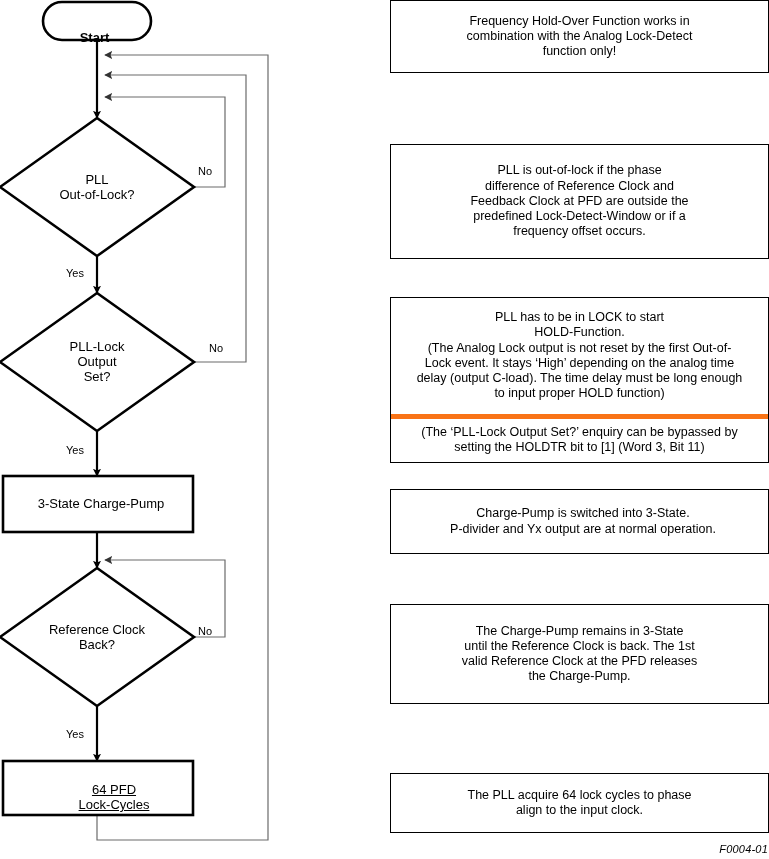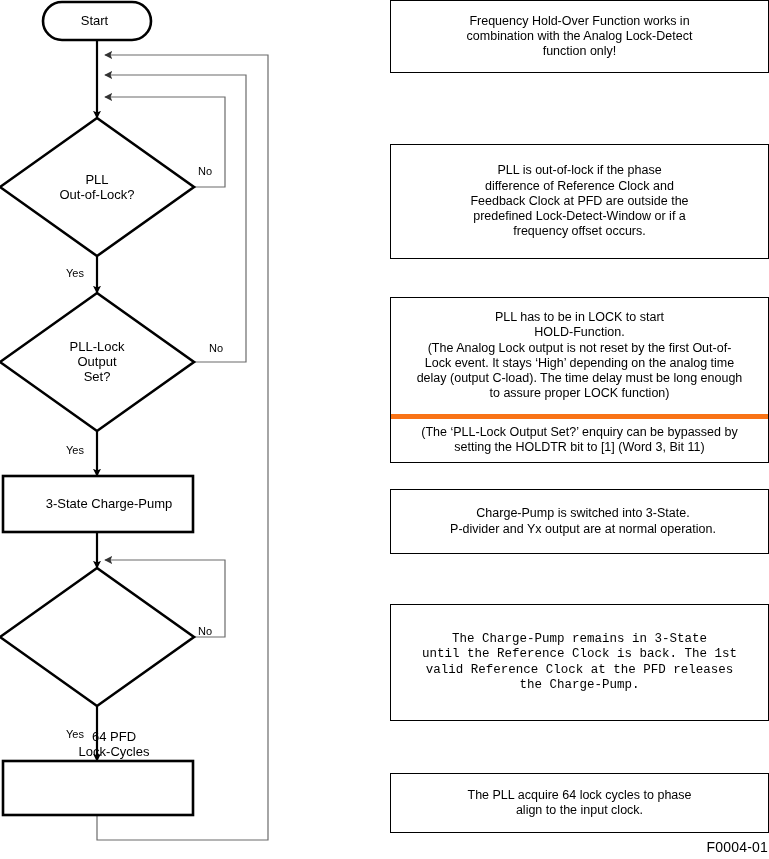--- a/index.html
+++ b/index.html
@@ -73,24 +73,25 @@
   }
   .note-box .note-seg.divided-top {
     border-top: 5px solid #f97316;
     flex: 0 0 auto;
     padding: 6px 6px 7px 6px;
   }
   .figure-id {
     position: absolute;
     right: 1px;
     bottom: 4px;
-    font-size: 14px;
+    font-size: 11px;
     letter-spacing: 0.2px;
     color: #000;
     font-family: "Liberation Sans", sans-serif;
+    font-style: italic;
   }
 </style>
 </head>
 <body>
 
 <div id="figure-root">
 
   <svg class="flow-svg" viewBox="0 0 769 859">
     <defs>
       <marker id="arrow-bold" markerWidth="10" markerHeight="10" refX="7.2" refY="4" orient="auto" markerUnits="userSpaceOnUse">
@@ -151,33 +152,35 @@
 
     <g>
       <polygon points="97,568 194,637 97,706 0,637" fill="#ffffff" stroke="#000000" stroke-width="2.6" stroke-linejoin="miter"></polygon>
     </g>
 
     <g>
       <rect x="3" y="761" width="190" height="54" fill="#ffffff" stroke="#000000" stroke-width="2.6"></rect>
     </g>
   </svg>
 
-  <div class="node-label" style="left:43px; top:13px; width:103px;">Start</div>
+  <div class="node-label" style="left:43px; top:30px; width:103px;font-weight:bold;">Start</div>
 
   <div class="node-label" style="left:17px; top:339px; width:160px;">PLL-Lock
 Output
 Set?</div>
 
   <div class="node-label" style="left:17px; top:172px; width:160px;">PLL
 Out-of-Lock?</div>
 
-  <div class="node-label" style="left:3px; top:496px; width:196px;padding-left:8px;">3-State Charge-Pump</div>
-
-
-  <div class="node-label" style="left:3px; top:729px; width:222px;">64 PFD
+  <div class="node-label" style="left:3px; top:496px; width:196px;">3-State Charge-Pump</div>
+
+  <div class="node-label" style="left:9px; top:622px; width:176px;">Reference Clock
+Back?</div>
+
+  <div class="node-label" style="left:3px; top:782px; width:222px;text-decoration:underline;">64 PFD
 Lock-Cycles</div>
 
   <div class="edge-label" style="left:198px; top:164px;">No</div>
   <div class="edge-label" style="left:66px; top:266px;">Yes</div>
 
   <div class="edge-label" style="left:209px; top:341px;">No</div>
   <div class="edge-label" style="left:66px; top:443px;">Yes</div>
 
   <div class="edge-label" style="left:198px; top:624px;">No</div>
   <div class="edge-label" style="left:66px; top:727px;">Yes</div>
@@ -195,31 +198,31 @@
 predefined Lock-Detect-Window or if a
 frequency offset occurs.</div>
   </div>
 
   <div class="note-box" style="top:297px; height:166px;">
     <div class="note-seg">PLL has to be in LOCK to start
 HOLD-Function.
 (The Analog Lock output is not reset by the first Out-of-
 Lock event. It stays ‘High’ depending on the analog time
 delay (output C-load). The time delay must be long enough
-to assure proper LOCK function)</div>
+to input proper HOLD function)</div>
     <div class="note-seg divided-top">(The ‘PLL-Lock Output Set?’ enquiry can be bypassed by
 setting the HOLDTR bit to [1] (Word 3, Bit 11)</div>
   </div>
 
   <div class="note-box" style="top:489px; height:65px;padding-left:7px;">
     <div class="note-seg">Charge-Pump is switched into 3-State.
 P-divider and Yx output are at normal operation.</div>
   </div>
 
-  <div class="note-box" style="top:604px; height:117px;font-family:Liberation Mono, monospace;">
+  <div class="note-box" style="top:604px; height:100px;">
     <div class="note-seg">The Charge-Pump remains in 3-State
 until the Reference Clock is back. The 1st
 valid Reference Clock at the PFD releases
 the Charge-Pump.</div>
   </div>
 
   <div class="note-box" style="top:773px; height:60px;">
     <div class="note-seg">The PLL acquire 64 lock cycles to phase
 align to the input clock.</div>
   </div>

